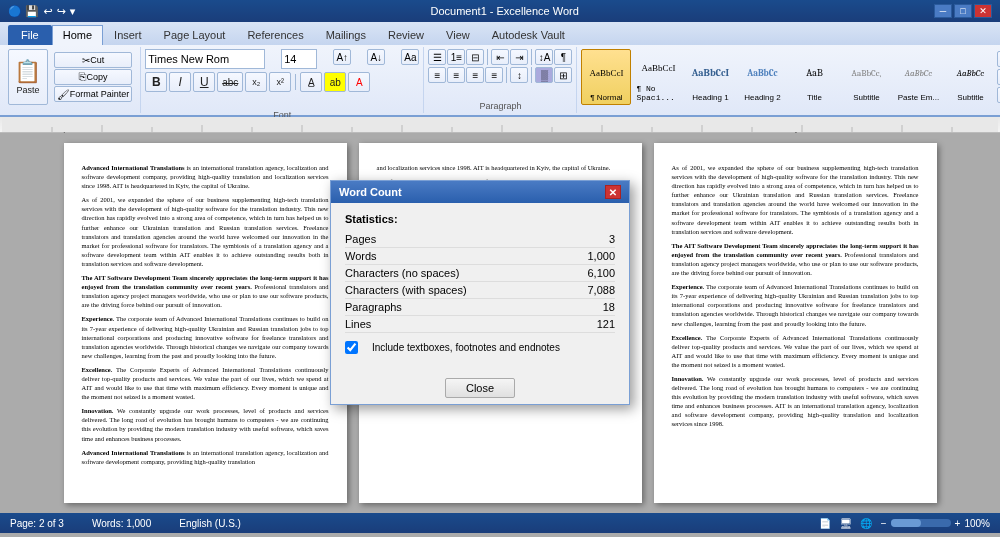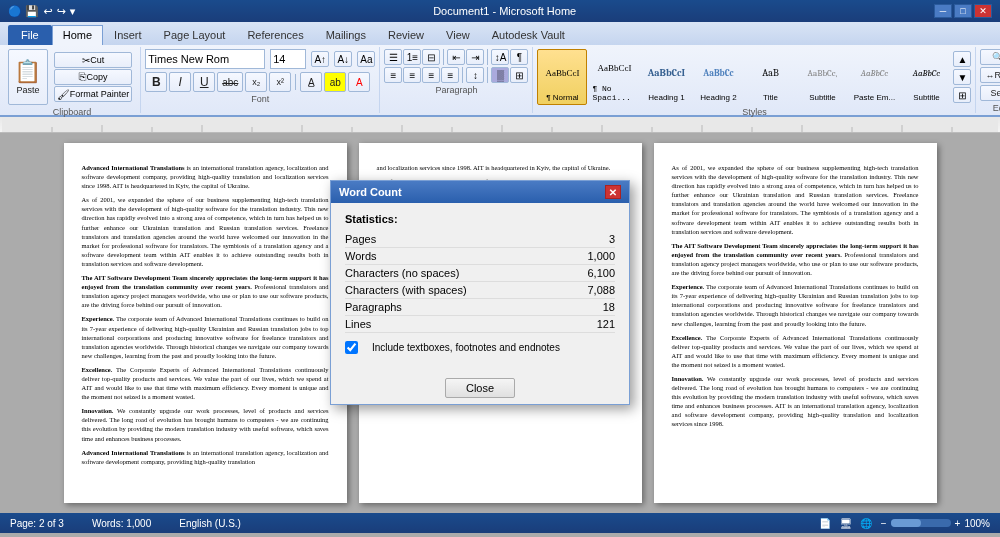--- a/index.html
+++ b/index.html
@@ -76,26 +76,26 @@
     }
     .ribbon-group-content {
       display: flex;
       align-items: center;
       gap: 2px;
       flex: 1;
     }
     .ribbon-group-label {
       font-size: 9px;
       color: #555;
-      margin-top: 2px;
+      margin-top: 18px;
       text-align: right;
     }
 
     
-    .toolbar-top { display: flex; align-items: center; gap: 5px; margin-bottom: 1px; }
+    .toolbar-top { display: flex; gap: 16px; margin-bottom: 1px; }
     .toolbar-bottom { display: flex; align-items: center; gap: 2px; }
 
     .rb-btn {
       background: linear-gradient(to bottom, #f5f8ff, #e8eefa);
       border: 1px solid #a0b8d8;
       border-radius: 2px;
       padding: 2px 4px;
       cursor: pointer;
       font-size: 10px;
       display: flex; align-items: center; justify-content: center;
@@ -331,21 +331,21 @@
 <body>
 
 <div class="title-bar">
   <div class="title-bar-left">
     <span>🔵</span>
     <span>💾</span>
     <span>↩</span>
     <span>↪</span>
     <span>▾</span>
   </div>
-  <div class="title-bar-center">Document1 - Microsoft Home</div>
+  <div class="title-bar-center">Document1 - Excellence Word</div>
   <div class="title-bar-right">
     <div class="title-btn">─</div>
     <div class="title-btn">□</div>
     <div class="title-btn" style="background:#cc3333;">✕</div>
   </div>
 </div>
 
 <div class="ribbon-tabs">
   <div class="ribbon-tab file-tab">File</div>
   <div class="ribbon-tab active">Home</div>

